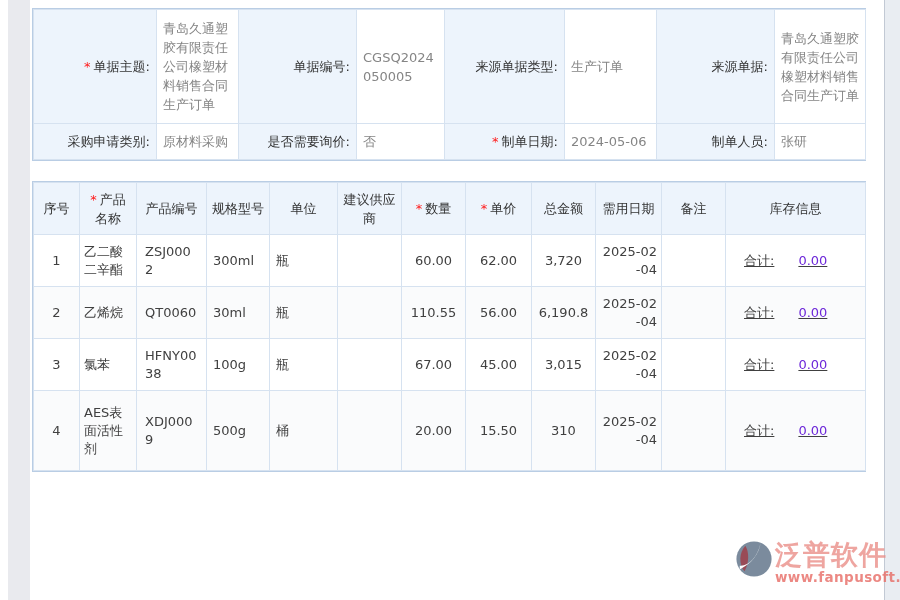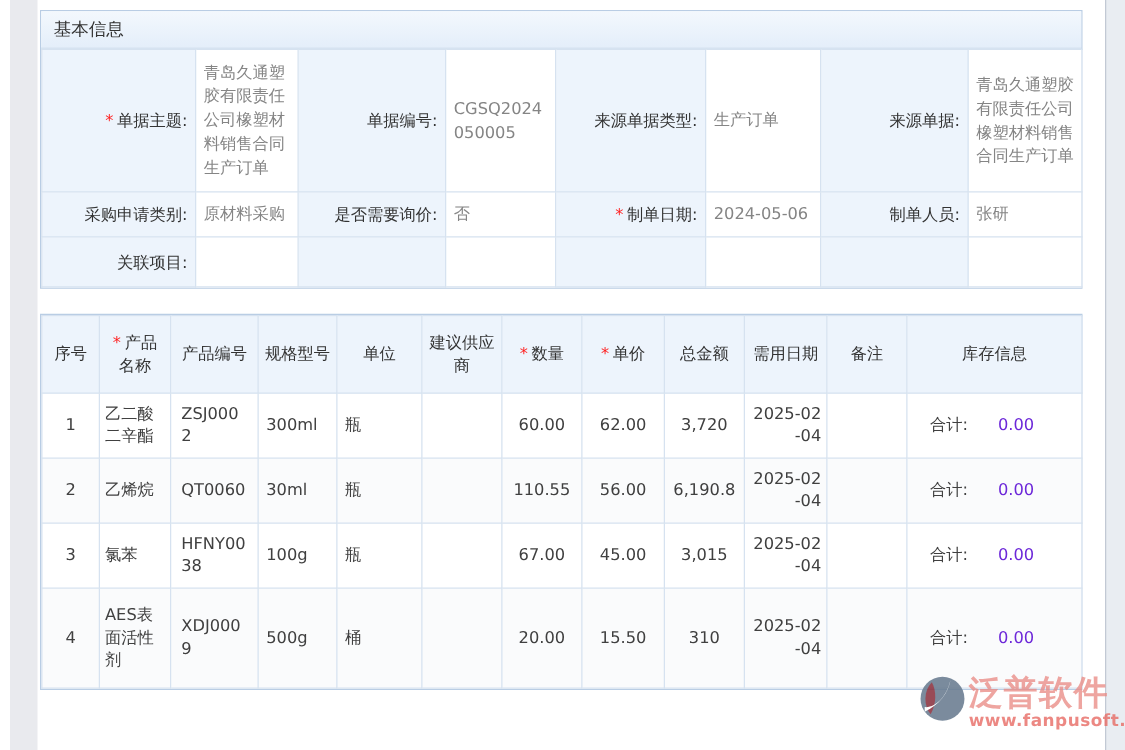--- a/index.html
+++ b/index.html
@@ -26,31 +26,31 @@
   .t-basic td.lbl { background:#edf4fc; text-align:right; padding:4px 6px 4px 2px; color:#333; white-space:nowrap; }
   .t-basic td.val { background:#fff; text-align:left; padding:4px 6px; color:#858585;
     word-break:break-all; line-height:19px; }
   .t-basic tr.r1 { height:114px; }
   .t-basic tr.r2 { height:36px; }
   .t-basic tr.r3 { height:40px; }
   .t-basic tr.r4 { height:40px; }
 
   
   .t-detail th { background:#edf4fc; color:#333; text-align:center; padding:6px 4px; line-height:19px; }
-  .t-detail thead tr { height:62px; }
+  .t-detail thead tr { height:52px; }
   .t-detail tbody tr { height:52px; }
   .t-detail tbody tr:nth-child(even) td { background:#fafbfc; }
   .t-detail td { color:#404040; padding:4px 6px; line-height:18px; background:#fff; }
   .t-detail td.c-seq { text-align:center; }
   .t-detail td.c-name { word-break:break-all; padding:4px 4px; }
   .t-detail td.c-code { word-break:break-all; padding:4px 8px; }
   .t-detail td.c-num { text-align:center; }
   .t-detail td.c-date { text-align:right; word-break:break-all; padding:4px 4px; }
   .t-detail td.c-stock { padding-left:18px; }
-  .stock-wrap { display:flex; align-items:center; gap:24px; }
+  .stock-wrap { display:flex; align-items:center; gap:24px;text-decoration:underline; }
   .red { color:#6d28d9; }
   .req { color:#ff1a1a; margin-right:3px; }
 
   
   .watermark { position:absolute; left:735px; top:540px; display:flex; align-items:flex-start;
     pointer-events:none; z-index:10; opacity:.88; }
   .wm-text { margin-left:2px; }
   .wm-brand { font-size:27px; font-weight:bold; color:rgba(233,138,132,.88); letter-spacing:1px;
     line-height:30px; white-space:nowrap; }
   .wm-url { font-size:13.5px; font-weight:bold; color:rgba(231,108,102,.92); letter-spacing:.4px;
@@ -58,23 +58,20 @@
 </style>
 </head>
 <body>
 
 <div class="band-left"></div>
 <div class="band-right"></div>
 
 <div class="content">
 
   <section class="panel">
-    <div class="panel-header">
-      <span>基本信息</span>
-    </div>
     <table class="t-basic">
       <colgroup>
         <col style="width:123px">
           <col style="width:82px">
           <col style="width:118px">
           <col style="width:88px">
         <col style="width:120px">
           <col style="width:92px">
           <col style="width:118px">
           <col style="width:91px">
@@ -93,30 +90,20 @@
       <tr class="r2">
         <td class="lbl">采购申请类别:</td>
         <td class="val">原材料采购</td>
         <td class="lbl">是否需要询价:</td>
         <td class="val">否</td>
         <td class="lbl"><span class="req">*</span><span>制单日期:</span></td>
         <td class="val">2024-05-06</td>
         <td class="lbl">制单人员:</td>
         <td class="val">张研</td>
       </tr>
-      <tr class="r3">
-        <td class="lbl">关联项目:</td>
-        <td class="val"></td>
-        <td class="lbl"></td>
-        <td class="val"></td>
-        <td class="lbl"></td>
-        <td class="val"></td>
-        <td class="lbl"></td>
-        <td class="val"></td>
-      </tr>
     </tbody>
       </table>
   </section>
 
   <section class="panel">
     <table class="t-detail">
       <colgroup>
         <col style="width:46px">
           <col style="width:57px">
           <col style="width:70px">

